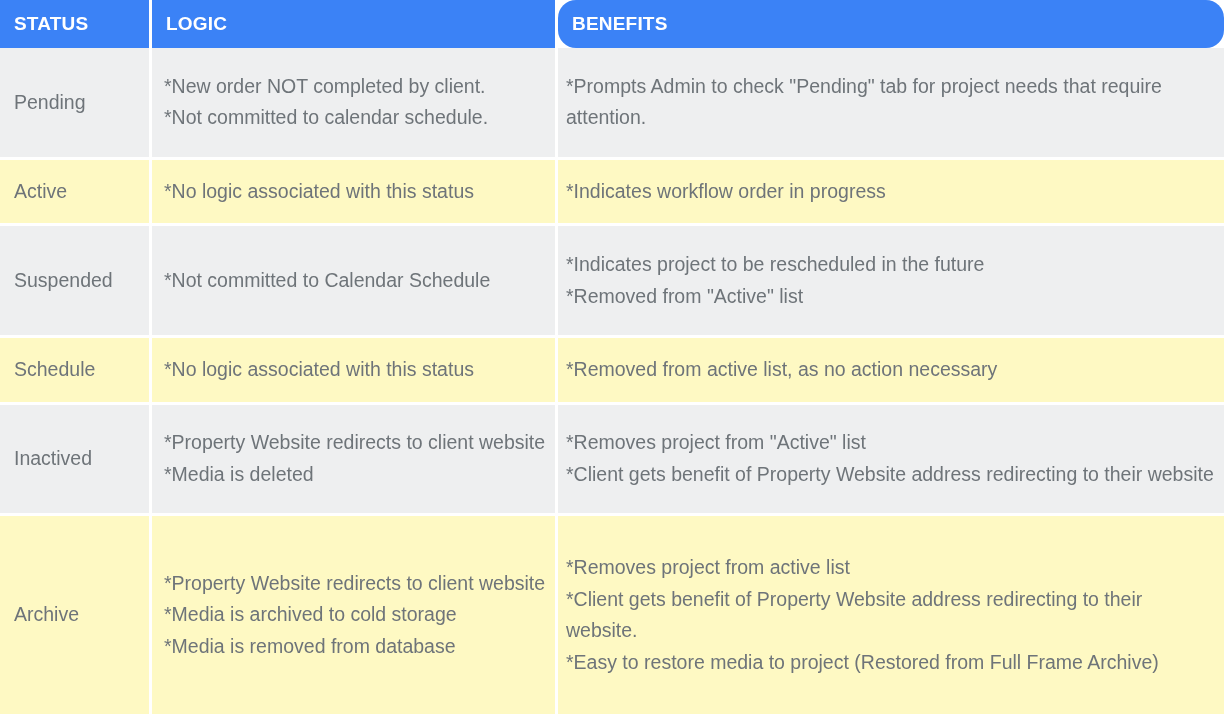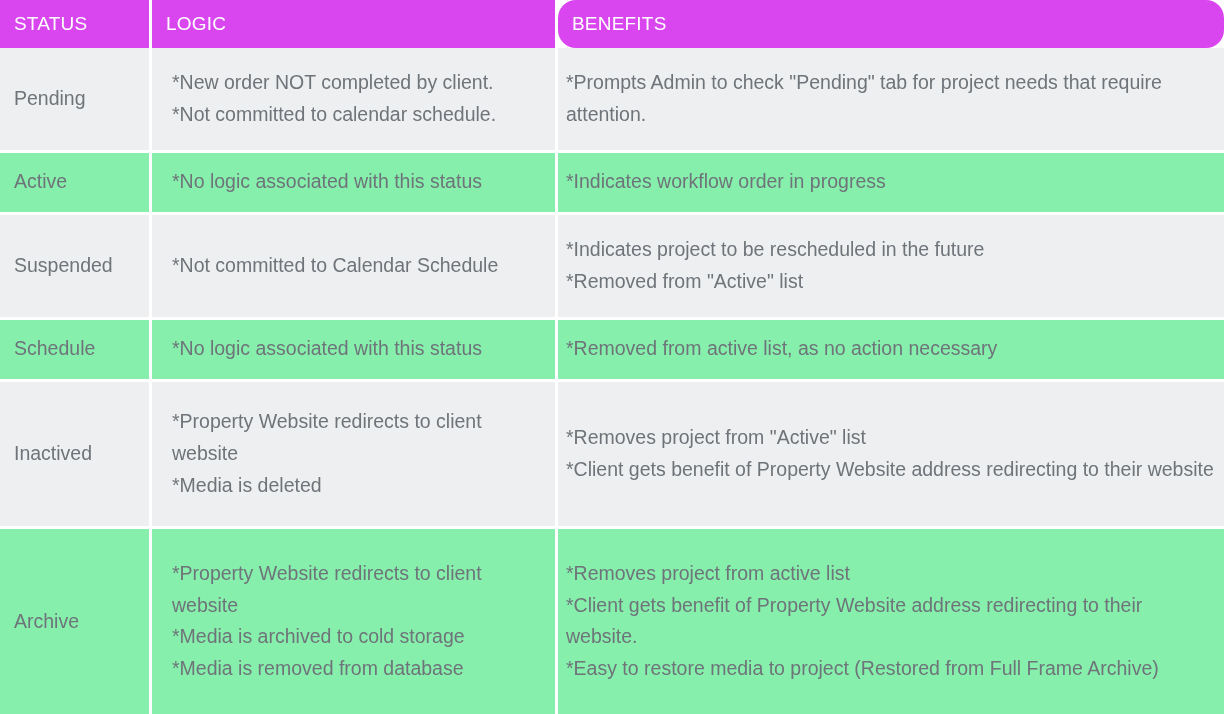--- a/index.html
+++ b/index.html
@@ -18,24 +18,24 @@
     height: 714px;
     border-collapse: separate;
     border-spacing: 0;
     table-layout: fixed;
   }
   col.col-status   { width: 152px; }
   col.col-logic    { width: 406px; }
   col.col-benefits { width: 666px; }
 
   thead th {
-    background: #d946ef;
+    background: #3b82f6;
     color: #ffffff;
     font-size: 19px;
-    font-weight: normal;
+    font-weight: bold;
     letter-spacing: 0.2px;
     text-align: left;
     vertical-align: middle;
     height: 48px;
     padding: 0 0 0 14px;
     border-right: 3px solid #ffffff;
     box-sizing: border-box;
   }
   thead th.last { border-right: none; border-radius: 18px; }
 
@@ -48,27 +48,27 @@
     border-bottom: 3px solid #ffffff;
     box-sizing: border-box;
     line-height: 1.62;
     white-space: pre-line;
     word-wrap: break-word;
   }
   tbody td.last { border-right: none; }
   tbody tr.last-row td { border-bottom: none; }
 
   tbody tr.shade-a td { background: #eeeff0; }
-  tbody tr.shade-b td { background: #86efac; }
+  tbody tr.shade-b td { background: #fef9c3; }
 
   td.status-cell {
     padding-left: 14px;
     white-space: normal;
   }
-  td.logic-cell { padding-left: 20px; margin-left: 8px; }
+  td.logic-cell { padding-left: 12px; margin-left: 8px; }
   td.benefits-cell { padding-left: 8px; }
 </style>
 </head>
 <body>
 
 <table id="status-logic-table">
   <colgroup>
     <col class="col-status">
     <col class="col-logic">
     <col class="col-benefits">

